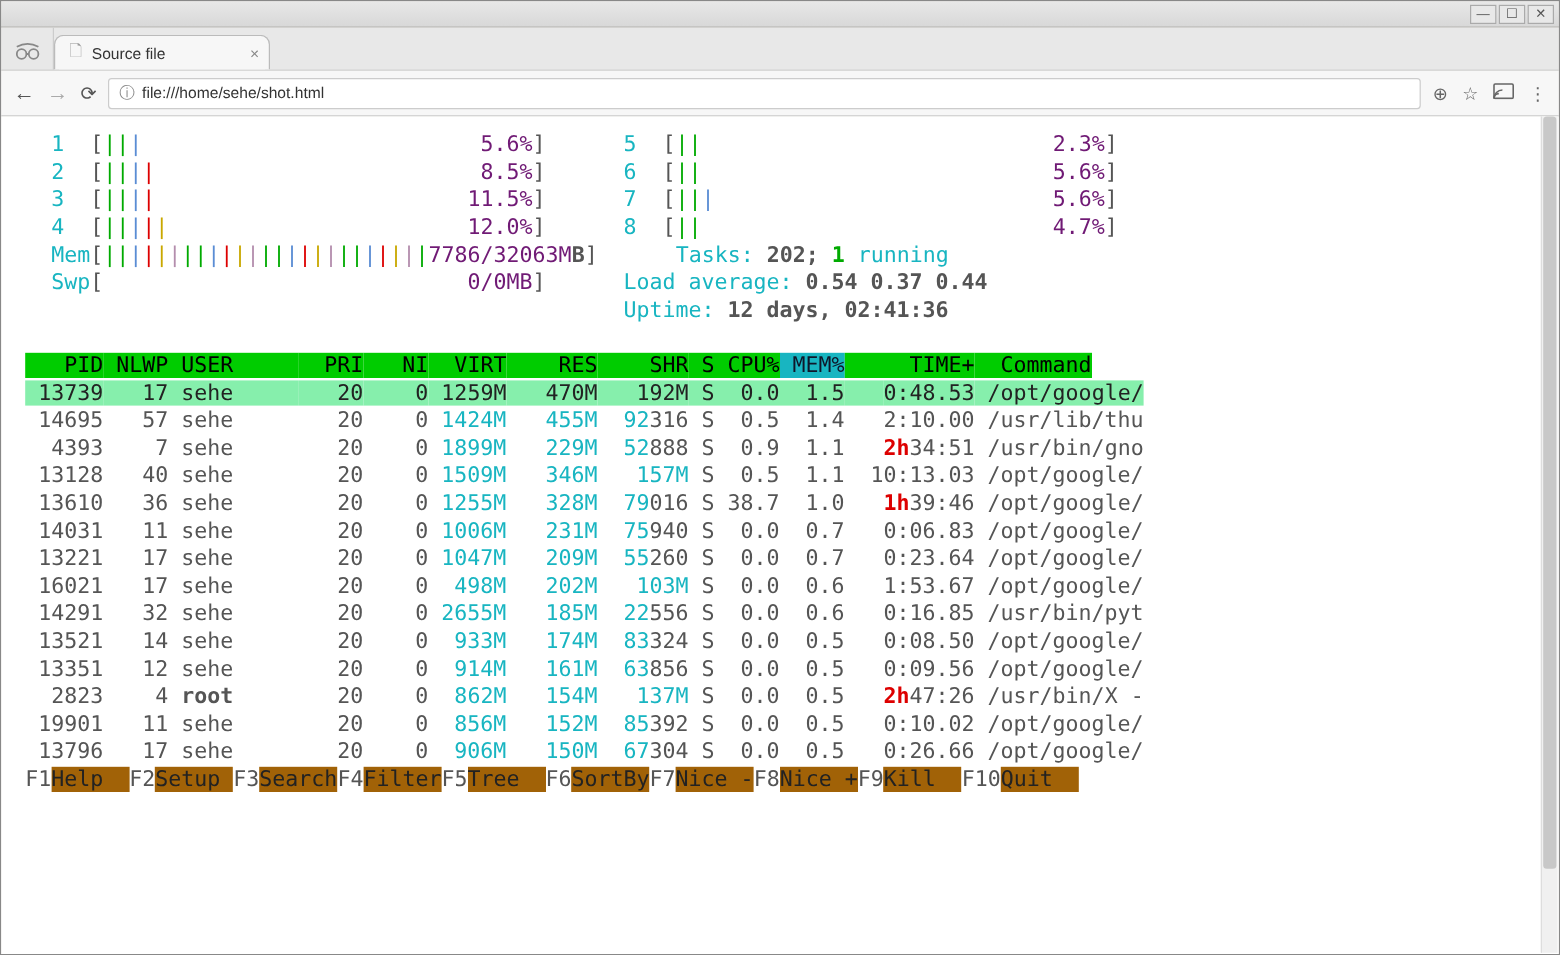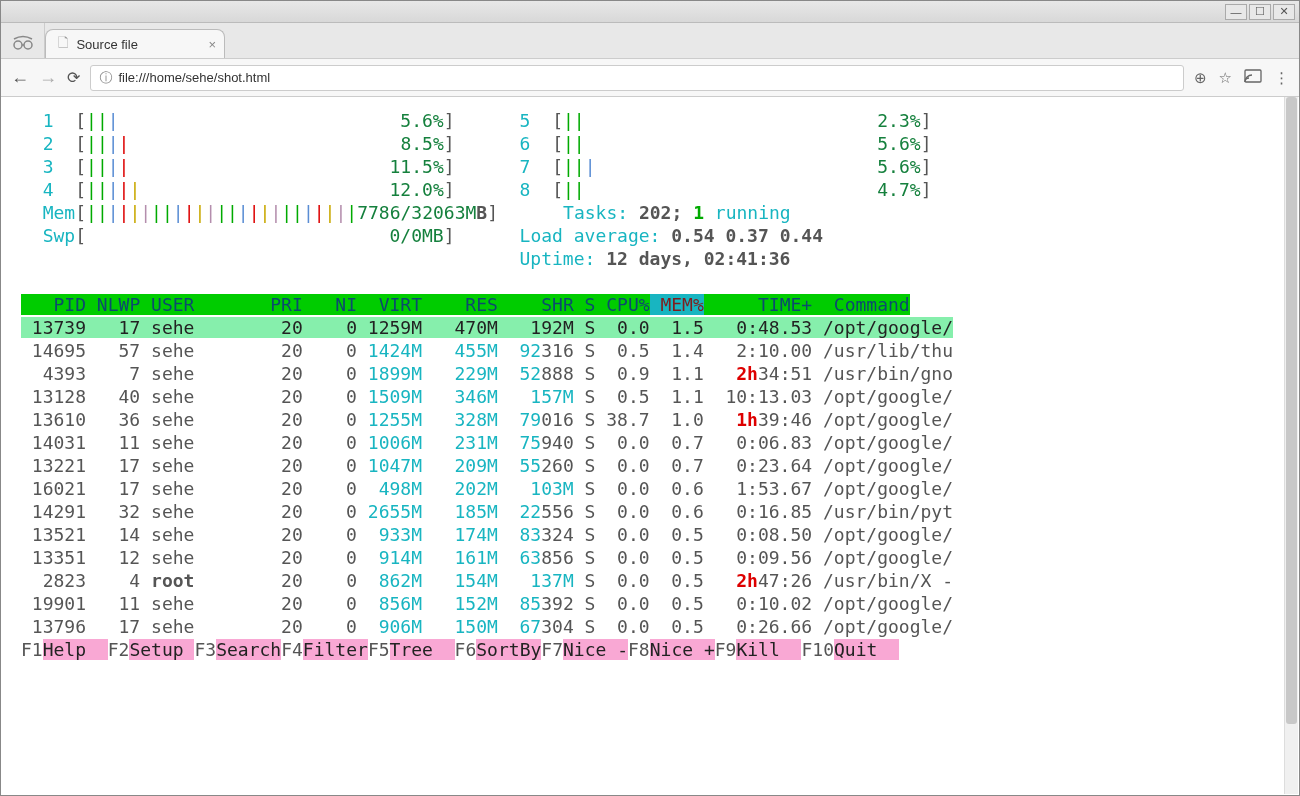--- a/index.html
+++ b/index.html
@@ -117,31 +117,31 @@
   }
   pre.htop {
     font-family: "DejaVu Sans Mono", "Liberation Mono", monospace;
     font-size: 18px;
     line-height: 23px;
     white-space: pre;
     color: #555;
   }
   .c-cyan { color: #18b5c1; }
   .c-dgrey { color: #555; }
-  .c-grey { color: #15803d; }
+  .c-grey { color: #701a75; }
   .c-green { color: #0a0; }
   .c-red { color: #d00; }
   .c-yellow { color: #c9a800; }
   .c-blue { color: #5a8dd4; }
   .c-purple { color: #b48ead; }
-  .hdr { background: #0c0; color: #0c4a6e; text-align: center; }
-  .hdr-sort { background: #18b5c1; color: #7f1d1d; }
+  .hdr { background: #0c0; color: #000000; text-align: center; }
+  .hdr-sort { background: #18b5c1; color: #0f172a; }
   .sel { background: #86efac; color: #222; }
   .fk { color: #555; }
-  .fl { background: #f9a8d4; color: #222; }
+  .fl { background: #a16207; color: #222; }
   .bold { font-weight: bold; }
   .scrollbar-v {
     position: absolute;
     right: 1px;
     top: 96px;
     bottom: 1px;
     width: 14px;
     background: #f0f0f0;
     border-left: 1px solid #ddd;
   }

